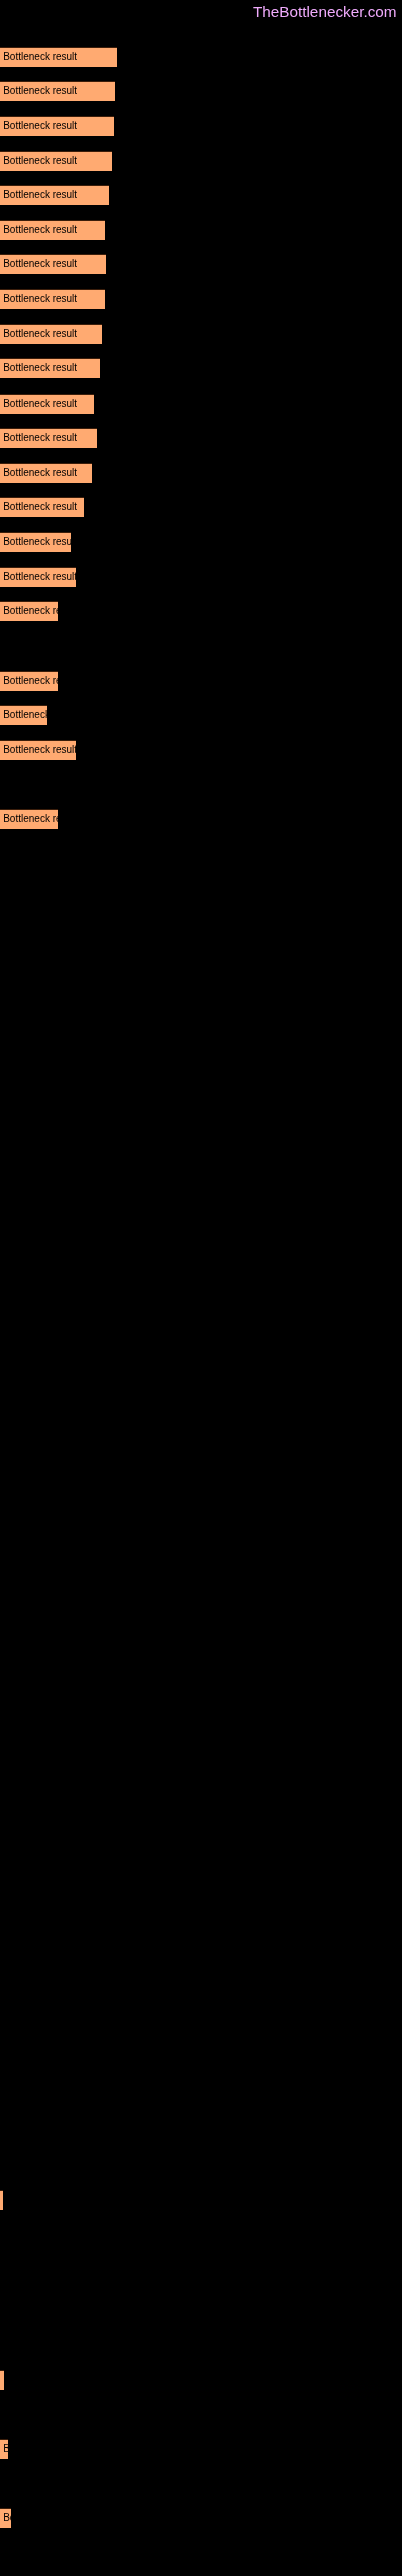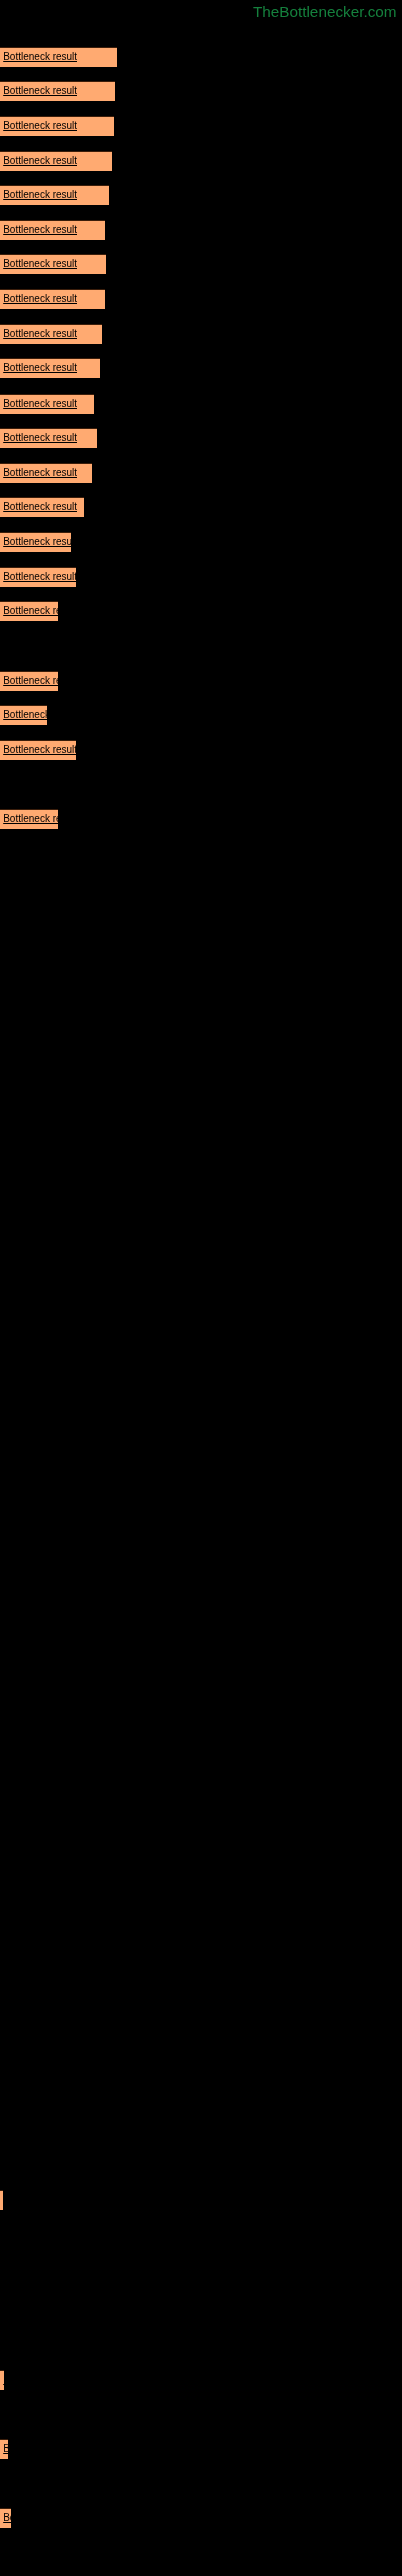--- a/index.html
+++ b/index.html
@@ -19,21 +19,21 @@
     left: 0;
     top: 0;
     width: 403px;
     height: 2576px;
     background: #000000;
   }
   #site-title {
     position: absolute;
     right: 6.4px;
     top: 1.6px;
-    color: #15803d;
+    color: #f0abfc;
     font-family: "Liberation Sans", sans-serif;
     font-size: 15.3px;
     letter-spacing: 0px;
     white-space: nowrap;
     line-height: 19.3px;
   }
   #bars-layer {
     position: absolute;
     left: 0;
     top: 0;
@@ -59,21 +59,20 @@
     left: 3.2px;
     top: 0;
     height: 20px;
     line-height: 20px;
     color: #000000;
     font-family: "Liberation Sans", sans-serif;
     font-size: 10px;
     white-space: nowrap;
     overflow: hidden;
     pointer-events: none;
-    text-decoration: underline;
   }
   .clip {
     position: absolute;
     left: 0;
     top: 0;
     height: 20px;
     overflow: hidden;
   }
 </style>
 </head>

